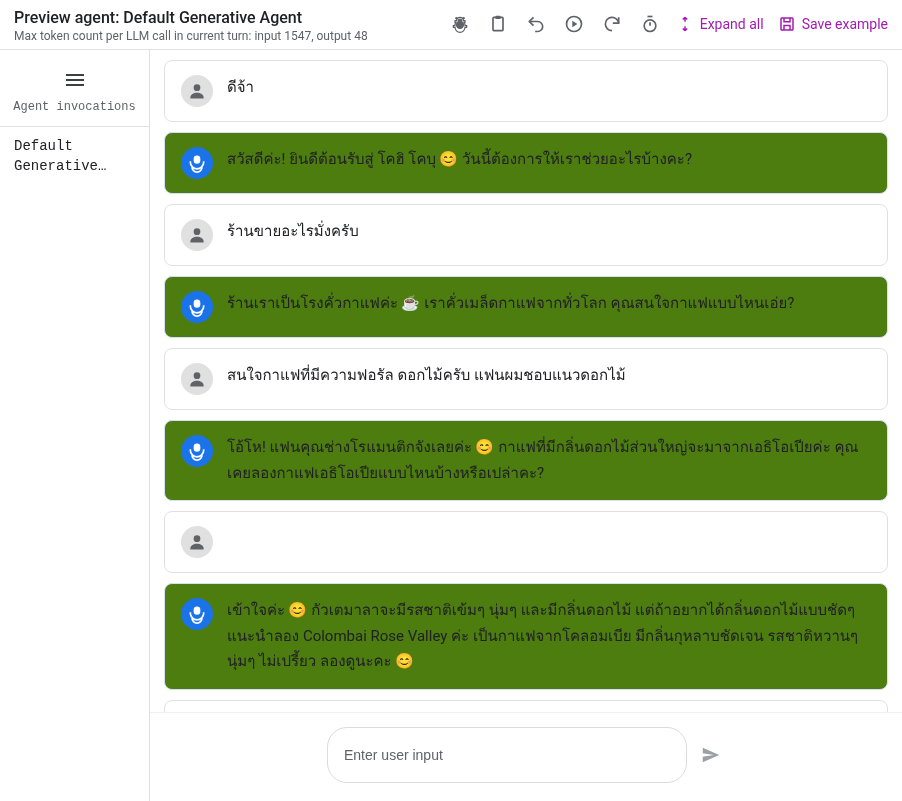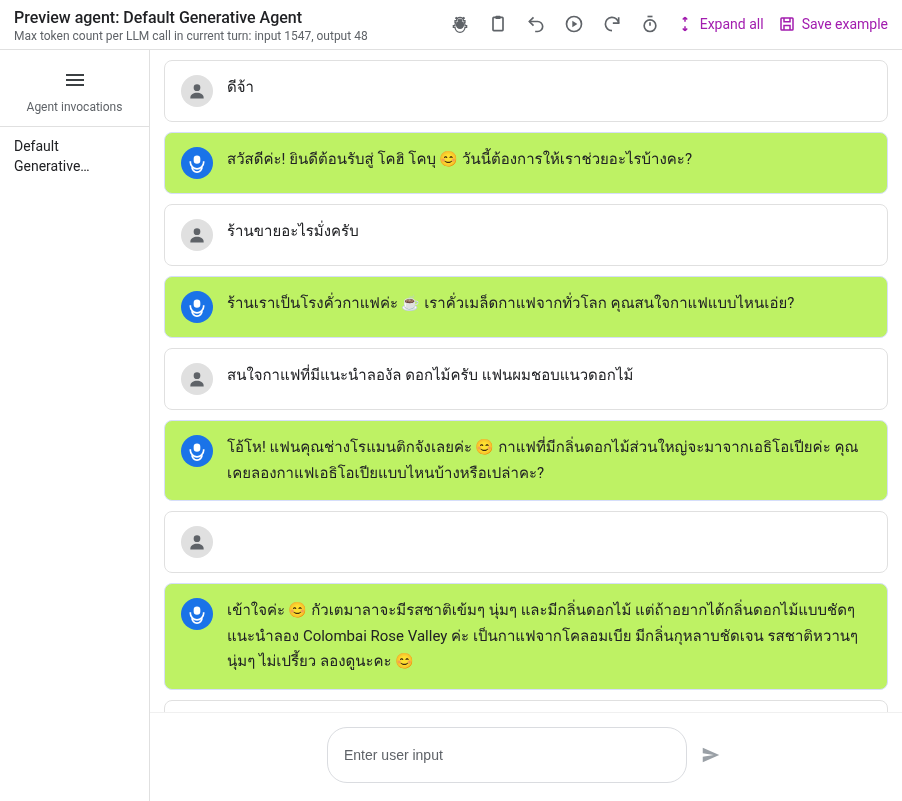--- a/index.html
+++ b/index.html
@@ -9,32 +9,32 @@
 .header-left { display: flex; flex-direction: column; }
 .header-title { font-size: 16px; font-weight: 500; color: #202124; }
 .header-subtitle { font-size: 12px; color: #5f6368; margin-top: 2px; }
 .header-right { display: flex; align-items: center; gap: 14px; margin-top: 4px; }
 .icon-btn { display: inline-flex; align-items: center; justify-content: center; width: 24px; height: 24px; color: #5f6368; cursor: pointer; }
 .icon-btn svg { width: 20px; height: 20px; display: block; }
 .text-btn { display: inline-flex; align-items: center; gap: 6px; color: #a21caf; font-size: 14px; cursor: pointer; }
 .text-btn svg { width: 18px; height: 18px; }
 
 .body { display: flex; flex: 1; min-height: 0; }
-.sidebar { width: 150px; border-right: 1px solid #e0e0e0; display: flex; flex-direction: column; align-items: stretch; padding-top: 18px; }
+.sidebar { width: 150px; border-right: 1px solid #e0e0e0; display: flex; flex-direction: column; align-items: stretch; padding-top: 18px; font-family: Liberation Mono, monospace; }
 .sidebar-top { display: flex; flex-direction: column; align-items: center; }
 .hamburger { width: 24px; height: 24px; color: #3c4043; cursor: pointer; }
 .sidebar-label { font-size: 12px; color: #5f6368; margin-top: 8px; }
 .sidebar-divider { height: 1px; background: #e0e0e0; margin: 12px 0 4px 0; width: 100%; }
 .sidebar-item { font-size: 14px; color: #202124; padding: 6px 14px; cursor: pointer; line-height: 1.4; }
 
 .main { flex: 1; display: flex; flex-direction: column; min-height: 0; }
 .messages { flex: 1; overflow-y: auto; padding: 10px 14px; display: flex; flex-direction: column; gap: 10px; }
 
 .msg { display: flex; align-items: flex-start; gap: 14px; border-radius: 8px; padding: 14px 16px; border: 1px solid #e0e0e0; background: #fff; }
-.msg.agent { background: #bef264; border-color: #d6defa; }
+.msg.agent { background: #4d7c0f; border-color: #d6defa; }
 .avatar { width: 32px; height: 32px; border-radius: 50%; display: flex; align-items: center; justify-content: center; flex-shrink: 0; }
 .avatar.user { background: #e0e0e0; color: #5f6368; }
 .avatar.agent { background: #1a73e8; color: #fff; }
 .avatar svg { width: 20px; height: 20px; }
 .msg-text { flex: 1; font-size: 15px; line-height: 1.7; color: #202124; word-wrap: break-word; }
 
 .input-bar { padding: 14px 0 18px 0; display: flex; justify-content: center; align-items: center; gap: 10px; border-top: 1px solid #f0f0f0; }
 .input-field { width: 360px; height: 56px; border: 1px solid #dadce0; border-radius: 20px; padding: 0 16px; font-size: 14px; outline: none; color: #202124; }
 .input-field::placeholder { color: #5f6368; }
 .send-btn { width: 28px; height: 28px; color: #9aa0a6; cursor: pointer; display: inline-flex; align-items: center; justify-content: center; }
@@ -160,21 +160,21 @@
           </div>
           <div class="msg-text">ร้านเราเป็นโรงคั่วกาแฟค่ะ ☕ เราคั่วเมล็ดกาแฟจากทั่วโลก คุณสนใจกาแฟแบบไหนเอ่ย?</div>
         </div>
         <div class="msg user">
           <div class="avatar user">
             <svg viewBox="0 0 24 24" fill="currentColor">
               <circle cx="12" cy="8" r="4"></circle>
               <path d="M4 20c0-4 4-6 8-6s8 2 8 6v1H4z"></path>
             </svg>
           </div>
-          <div class="msg-text">สนใจกาแฟที่มีแนะนำลองัล ดอกไม้ครับ แฟนผมชอบแนวดอกไม้</div>
+          <div class="msg-text">สนใจกาแฟที่มีความฟอรัล ดอกไม้ครับ แฟนผมชอบแนวดอกไม้</div>
         </div>
         <div class="msg agent">
           <div class="avatar agent">
             <svg viewBox="0 0 24 24" fill="currentColor">
               <path d="M12 3a4 4 0 0 1 4 4v2a4 4 0 0 1-8 0V7a4 4 0 0 1 4-4zM5 17a7 7 0 0 0 14 0h-2a5 5 0 0 1-10 0H5z"></path>
               <path d="M4 10v1a8 8 0 0 0 16 0v-1" fill="none" stroke="currentColor" stroke-width="2"></path>
             </svg>
           </div>
           <div class="msg-text">โอ้โห! แฟนคุณช่างโรแมนติกจังเลยค่ะ 😊 กาแฟที่มีกลิ่นดอกไม้ส่วนใหญ่จะมาจากเอธิโอเปียค่ะ คุณเคยลองกาแฟเอธิโอเปียแบบไหนบ้างหรือเปล่าคะ?</div>
         </div>

